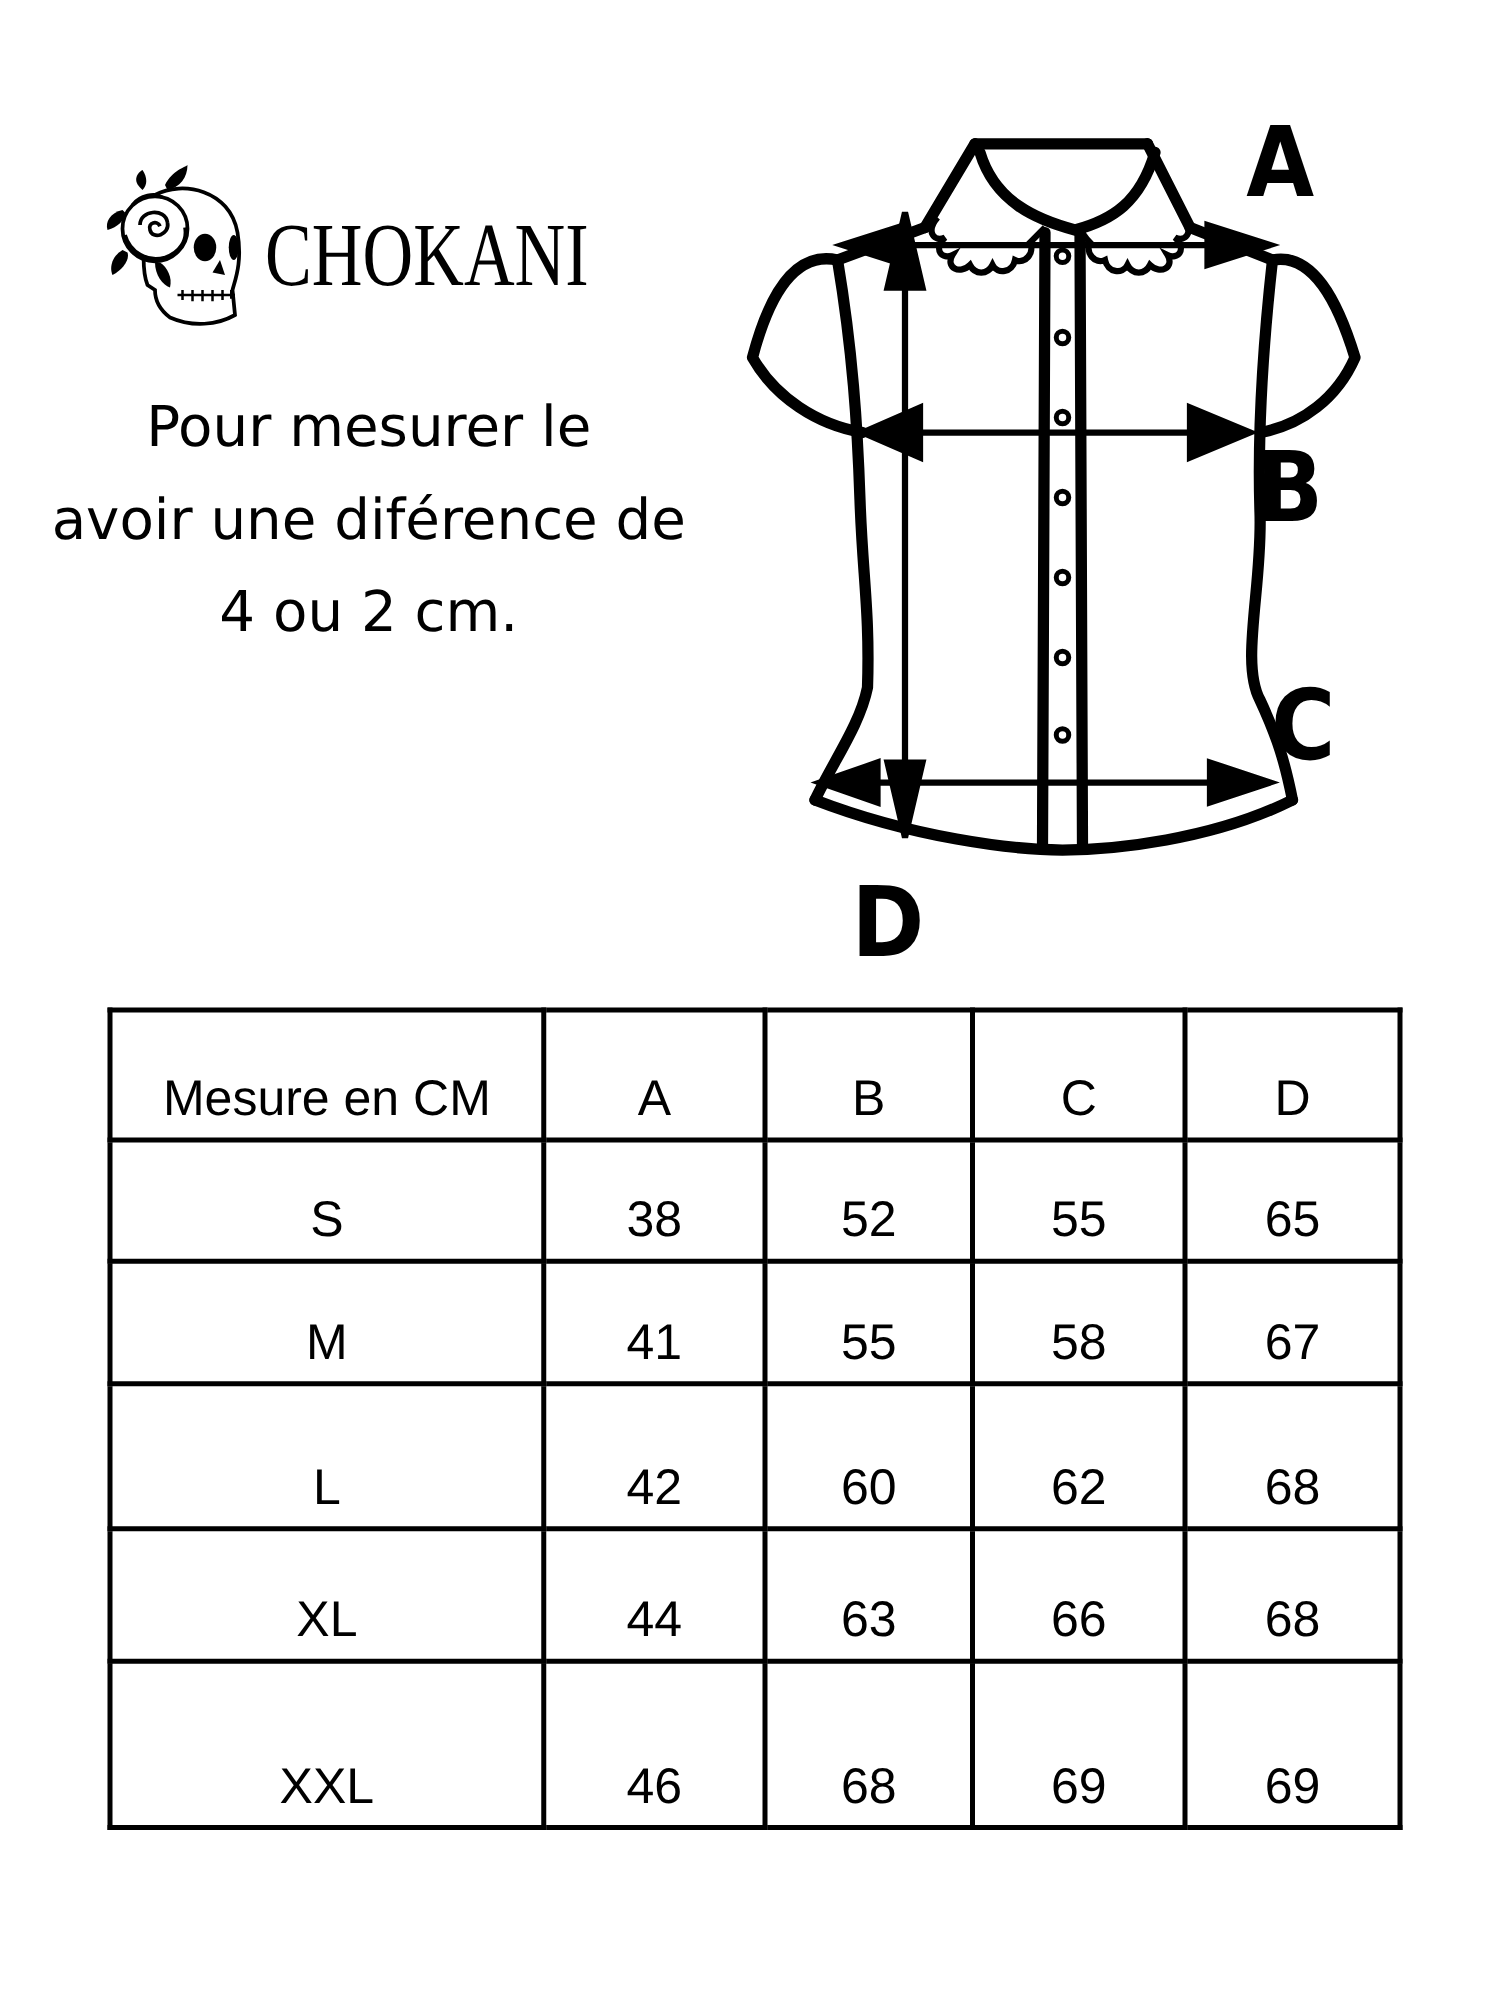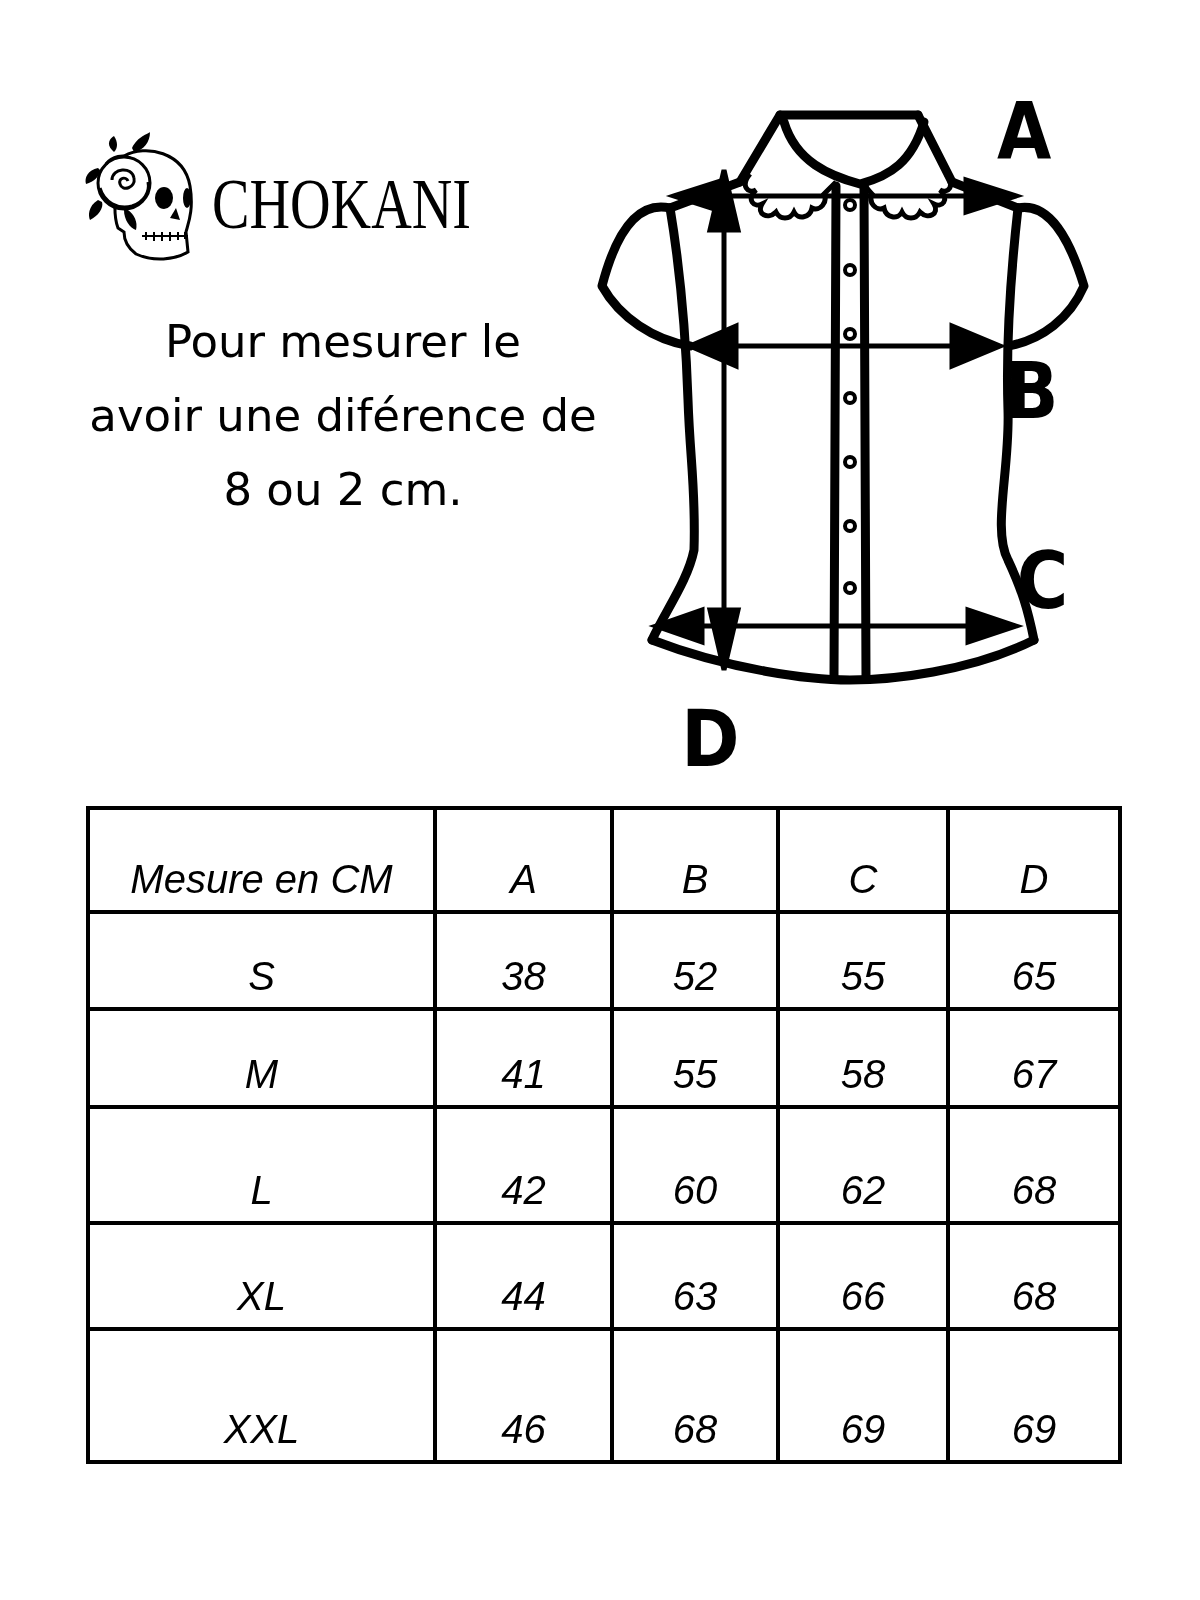--- a/index.html
+++ b/index.html
@@ -2,26 +2,26 @@
 <html><head>
 <meta charset="utf-8">
 <style>
   html, body { margin: 0; padding: 0; background: #ffffff; }
   body { width: 1200px; height: 1600px; position: relative; overflow: hidden; font-family: "DejaVu Sans", sans-serif; color: #000; }
 
   .logo { position: absolute; left: 84px; top: 128px; width: 400px; height: 140px; text-align: center; }
   .logo-mark { position: absolute; left: 0; top: 0; width: 120px; height: 140px; }
   .logo-text { position: absolute; left: 128px; top: 40px; font-family: "Liberation Serif", serif; font-size: 72px; line-height: 72px; letter-spacing: 0px; transform: scaleX(0.78); transform-origin: left top; color: #000; }
 
-  .instructions { position: absolute; left: 0; top: 305px; width: 590px; text-align: center; font-family: "DejaVu Sans", sans-serif; font-size: 45px; line-height: 74px; color: #000; margin-left: 48px; }
+  .instructions { position: absolute; left: 0; top: 305px; width: 590px; text-align: center; font-family: "DejaVu Sans", sans-serif; font-size: 45px; line-height: 74px; color: #000; }
 
   .diagram { position: absolute; left: 590px; top: 90px; width: 520px; height: 700px; }
   .diagram .label { position: absolute; font-family: "DejaVu Sans", sans-serif; font-weight: bold; font-size: 78px; line-height: 78px; color: #000; transform: scaleX(0.9); }
 
-  .size-table { position: absolute; left: 86px; top: 806px; width: 1032px; border-collapse: collapse; table-layout: fixed; font-family: "Liberation Sans", sans-serif; font-style: italic; }
+  .size-table { position: absolute; left: 86px; top: 806px; width: 1032px; border-collapse: collapse; table-layout: fixed; font-family: "Liberation Sans", sans-serif; }
   .size-table td, .size-table th { border: 4px solid #000; text-align: center; vertical-align: bottom; font-weight: normal; font-size: 40px; color: #000; padding: 0 0 8px 0; }
   .size-table th { height: 92px; }
   .size-table th.first { font-size: 40px; }
   .size-table td.size { font-size: 40px; }
 </style>
 </head>
 <body>
 
 <div class="logo">
   <svg class="logo-mark" viewBox="0 0 120 140" xmlns="http://www.w3.org/2000/svg">
@@ -43,21 +43,21 @@
     <path d="M14 72 C4 78 4 88 6 92 C14 88 20 80 18 74 Z" fill="#000"></path>
     <path d="M40 82 C40 92 46 100 52 102 C54 94 50 86 44 82 Z" fill="#000"></path>
     <path d="M28 22 C22 16 26 10 30 8 C34 14 34 20 30 24 Z" fill="#000"></path>
   </svg>
   <div class="logo-text">CHOKANI</div>
 </div>
 
 <div class="instructions">
   <div>Pour mesurer le</div>
   <div>avoir une diférence de</div>
-  <div>8 ou 2 cm.</div>
+  <div>4 ou 2 cm.</div>
 </div>
 
 <div class="diagram">
   <svg width="520" height="700" viewBox="0 0 520 700" xmlns="http://www.w3.org/2000/svg">
     <g fill="none" stroke="#000" stroke-width="9" stroke-linejoin="round" stroke-linecap="round">
 
       <path d="M190 25 L328 25"></path>
       <path d="M190 25 L150 92"></path>
       <path d="M328 25 L362 92"></path>
 

